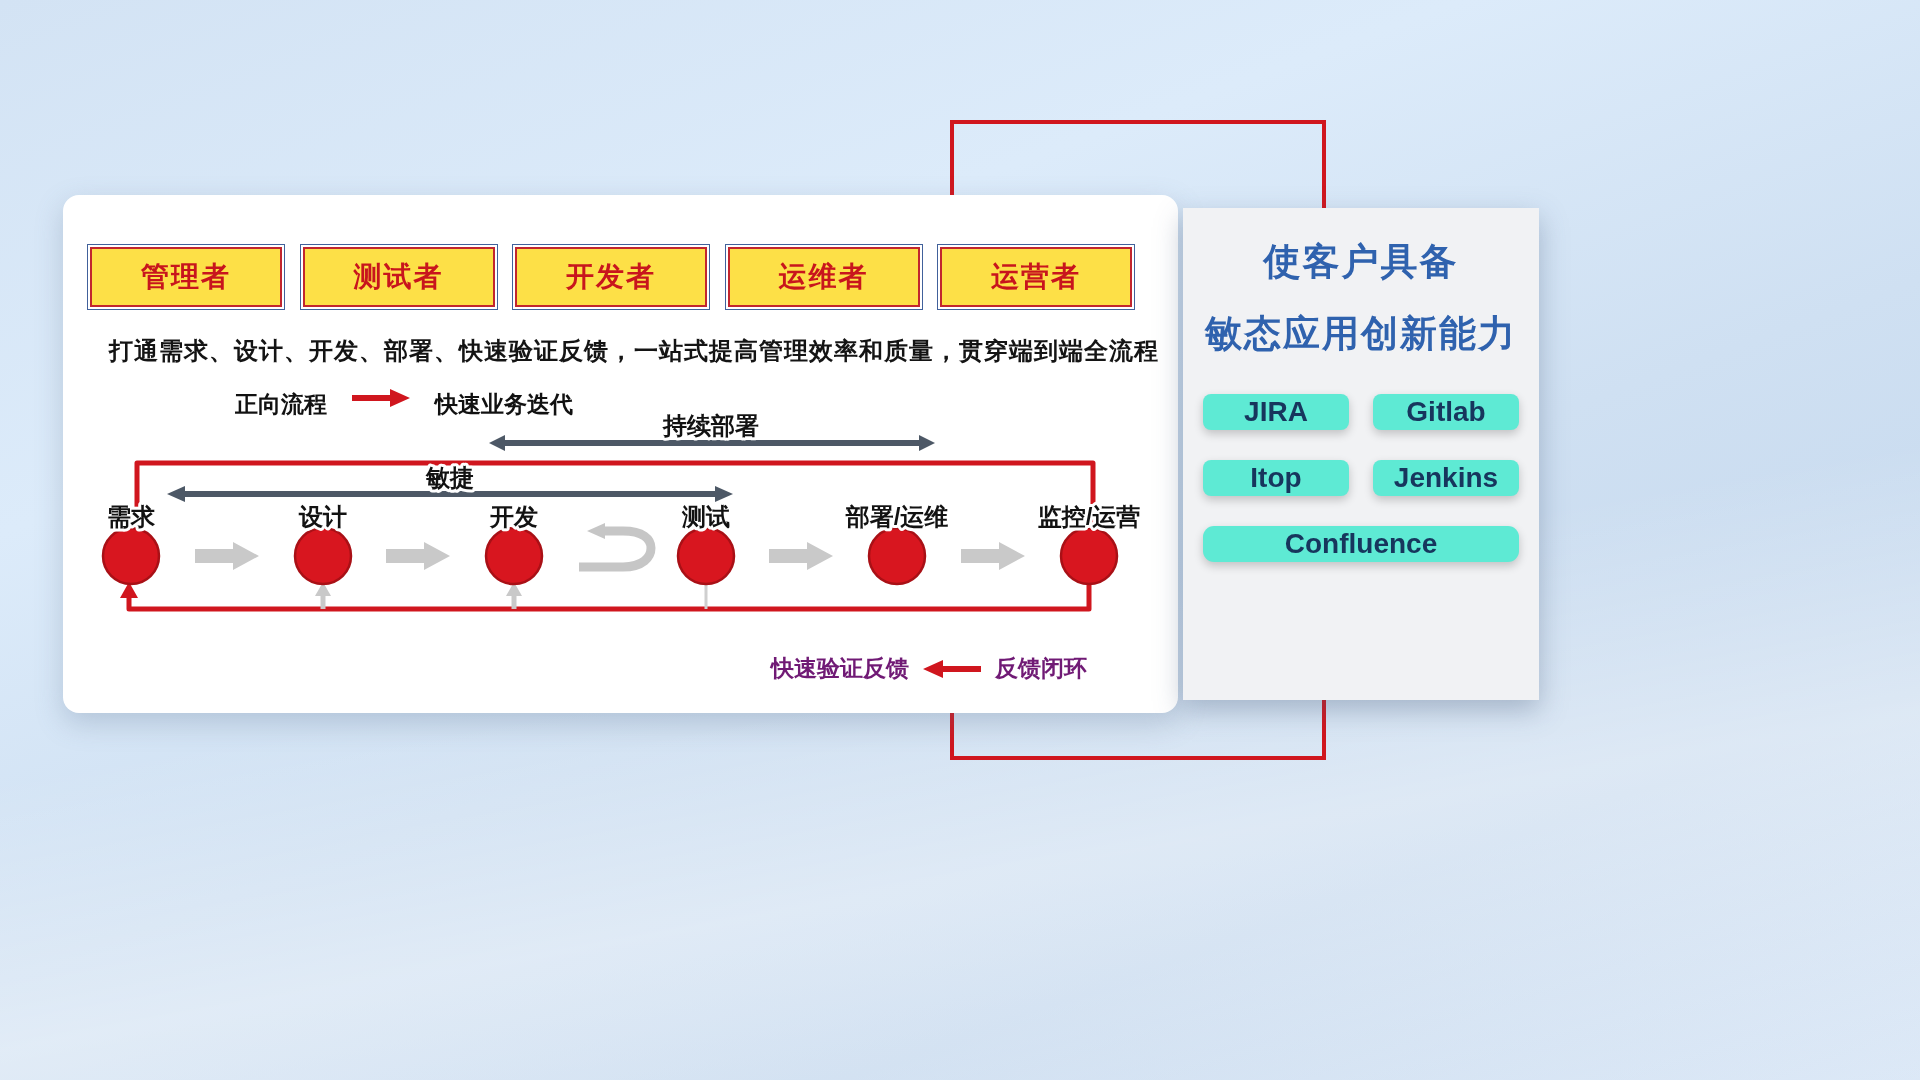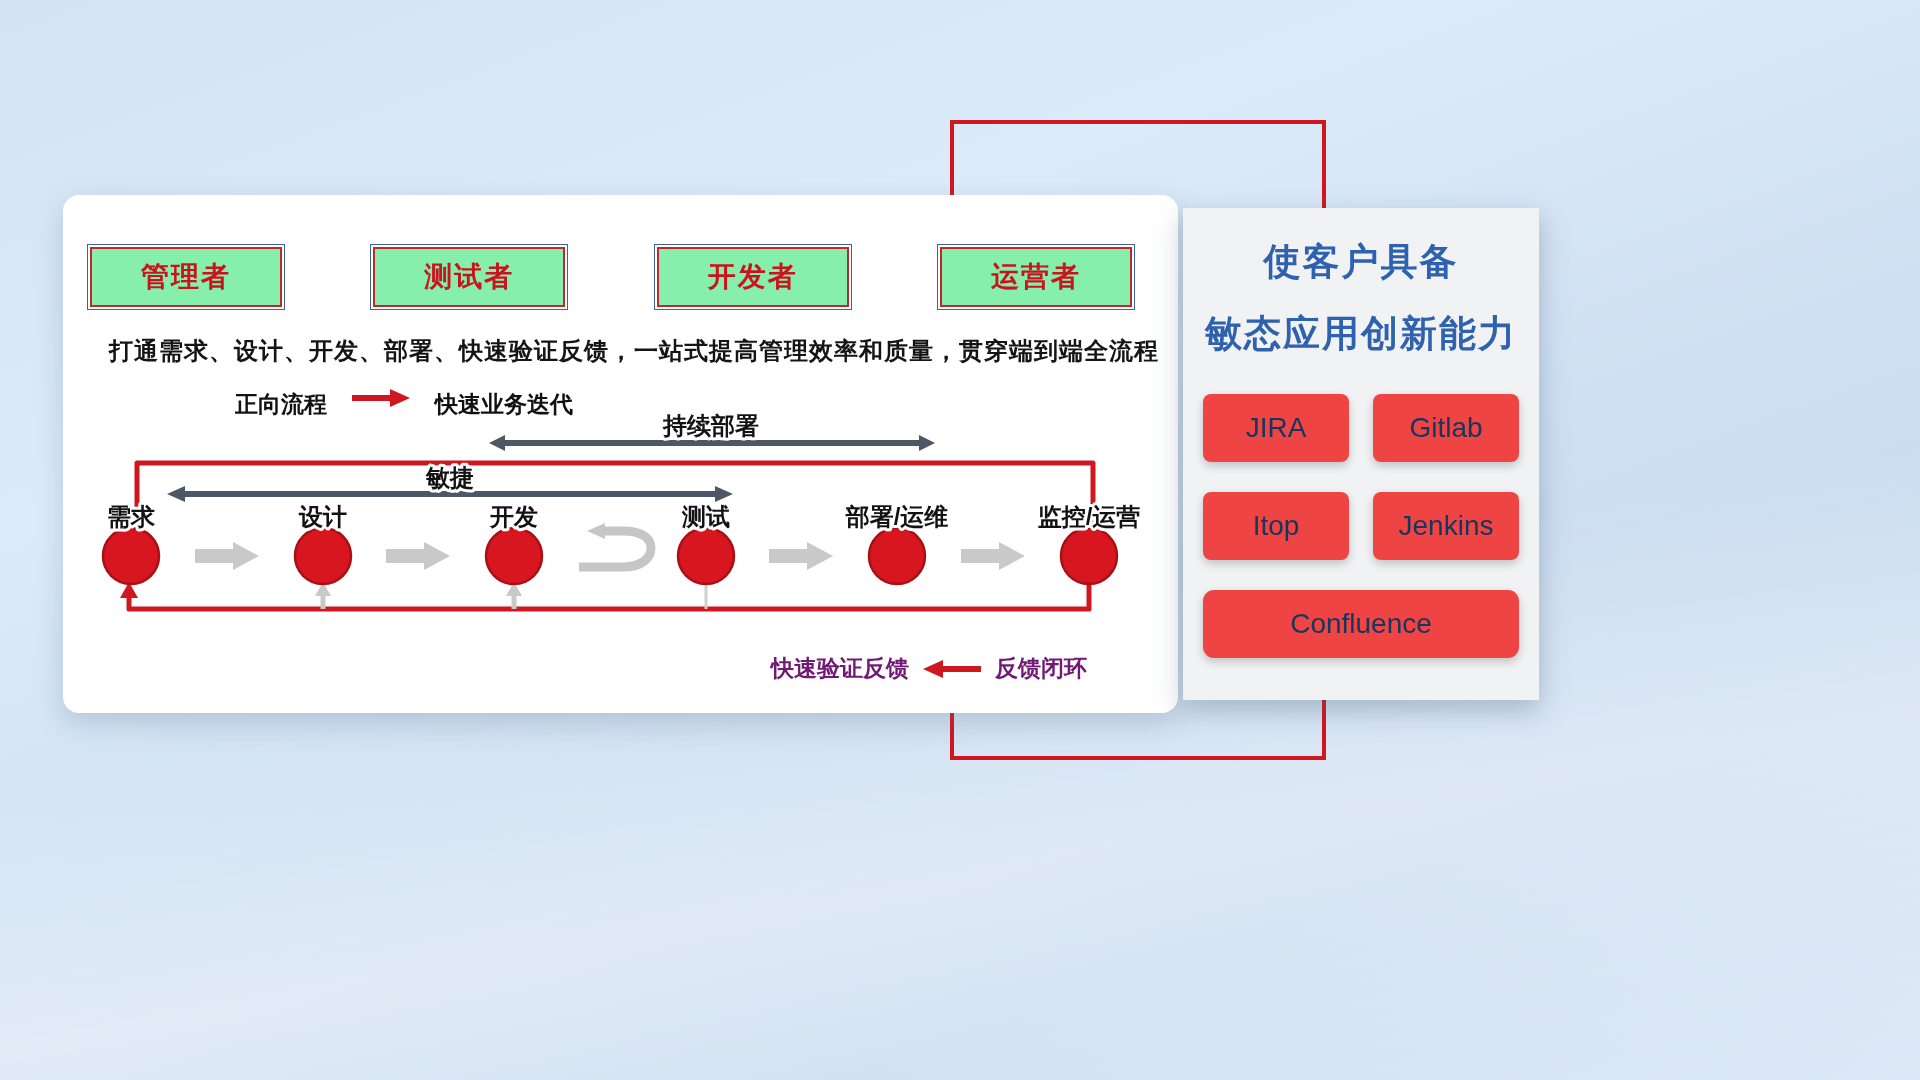--- a/index.html
+++ b/index.html
@@ -7,37 +7,37 @@
   body {
     position:relative; overflow:hidden;
     font-family:"Liberation Sans","DejaVu Sans",sans-serif;
     background:linear-gradient(160deg,#d3e3f4 0%,#dcebfa 30%,#cfe0f2 55%,#c6d9ee 78%,#dde9f7 100%);
   }
   .bg-sheen{position:absolute;inset:0;background:linear-gradient(170deg,rgba(255,255,255,0) 55%,rgba(255,255,255,.40) 74%,rgba(214,228,244,.15) 100%);}
   .red-frame{position:absolute;left:950px;top:120px;width:376px;height:640px;border:4px solid #d0161e;z-index:1;}
   .main-panel{position:absolute;left:63px;top:195px;width:1115px;height:518px;background:#ffffff;border-radius:16px;
     box-shadow:0 10px 28px rgba(90,110,140,.28);z-index:2;}
   .roles{position:absolute;left:27px;top:52px;width:1042px;display:flex;justify-content:space-between;}
-  .role-box{width:192px;height:60px;display:flex;align-items:center;justify-content:center;background:#86efac;
+  .role-box{width:192px;height:60px;display:flex;align-items:center;justify-content:center;background:#fde047;
     border:2px solid #c2262e;outline:1px solid #41619b;outline-offset:2px;}
   .role-box span{color:#c8151d;font-weight:bold;font-size:28px;letter-spacing:2px;}
   .subtitle{position:absolute;left:46px;top:140px;width:1040px;font-size:24px;font-weight:bold;color:#141414;white-space:nowrap;letter-spacing:1px;}
   .legend-forward{position:absolute;left:172px;top:194px;display:flex;align-items:flex-start;gap:25px;font-size:23px;font-weight:bold;color:#111;}
   .legend-feedback{position:absolute;left:708px;top:458px;display:flex;align-items:center;gap:14px;font-size:23px;font-weight:bold;color:#701a75;}
   .diagram{position:absolute;left:0;top:0;pointer-events:none;}
   .diagram text{font-family:"Liberation Sans","DejaVu Sans",sans-serif;font-weight:bold;fill:#121212;
     paint-order:stroke;stroke:#ffffff;stroke-width:6px;stroke-linejoin:round;}
   .stage-label{font-size:24px;}
   .arrow-label{font-size:24px;}
   .side-panel{position:absolute;left:1183px;top:208px;width:356px;height:492px;background:#f1f2f4;
     box-shadow:0 10px 26px rgba(70,90,120,.35);z-index:3;}
   .side-title{padding-top:20px;text-align:center;color:#2f62ae;font-size:37px;font-weight:bold;line-height:72px;letter-spacing:2px;font-family:Liberation Mono, monospace;}
   .tools{display:grid;grid-template-columns:1fr 1fr;gap:30px 24px;padding:22px 20px 0;}
-  .tool{height:68px;background:#ef4444;border-radius:8px;display:flex;align-items:center;justify-content:center;
-    font-size:28px;font-weight:normal;color:#17365d;box-shadow:0 4px 10px rgba(0,0,0,.20);}
+  .tool{height:36px;background:#5eead4;border-radius:8px;display:flex;align-items:center;justify-content:center;
+    font-size:28px;font-weight:bold;color:#17365d;box-shadow:0 4px 10px rgba(0,0,0,.20);}
   .tool.wide{grid-column:1 / -1;border-radius:11px;}
 </style>
 </head>
 <body>
 
 <div class="bg-sheen"></div>
 
 <div class="red-frame"></div>
 
 <div class="main-panel">
@@ -113,20 +113,23 @@
     <div class="role-box">
         <span>管理者</span>
       </div>
     <div class="role-box">
         <span>测试者</span>
       </div>
     <div class="role-box">
         <span>开发者</span>
       </div>
     <div class="role-box">
+        <span>运维者</span>
+      </div>
+    <div class="role-box">
         <span>运营者</span>
       </div>
   </div>
 
   <div class="subtitle">打通需求、设计、开发、部署、快速验证反馈，一站式提高管理效率和质量，贯穿端到端全流程</div>
 
   <div class="legend-forward">
     <span>正向流程</span>
     <svg width="58" height="18" viewBox="0 0 58 18">
       <path d="M0,6 L38,6 L38,0 L58,9 L38,18 L38,12 L0,12 Z" fill="#d0161e"></path>

